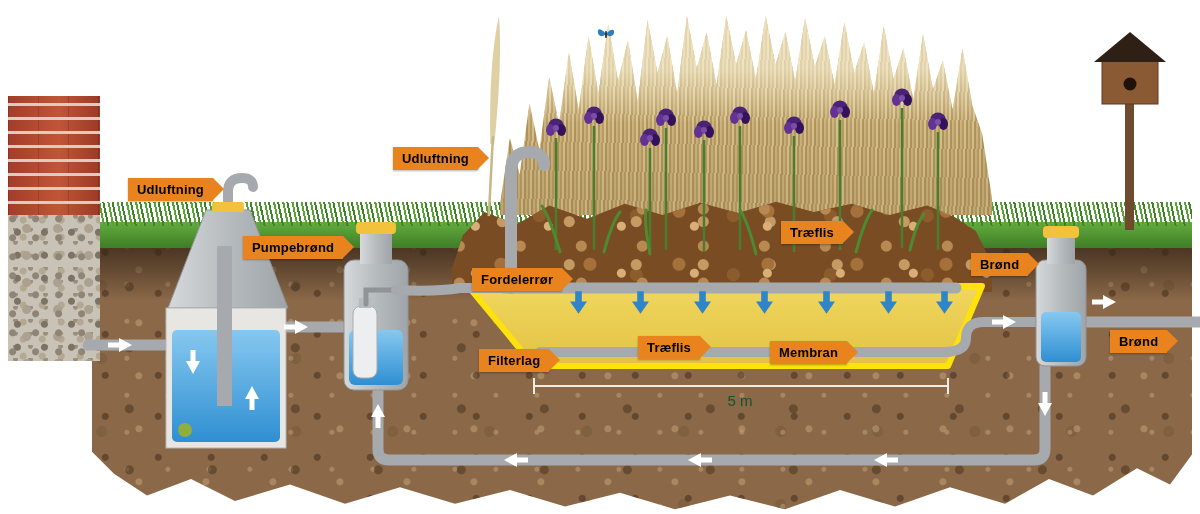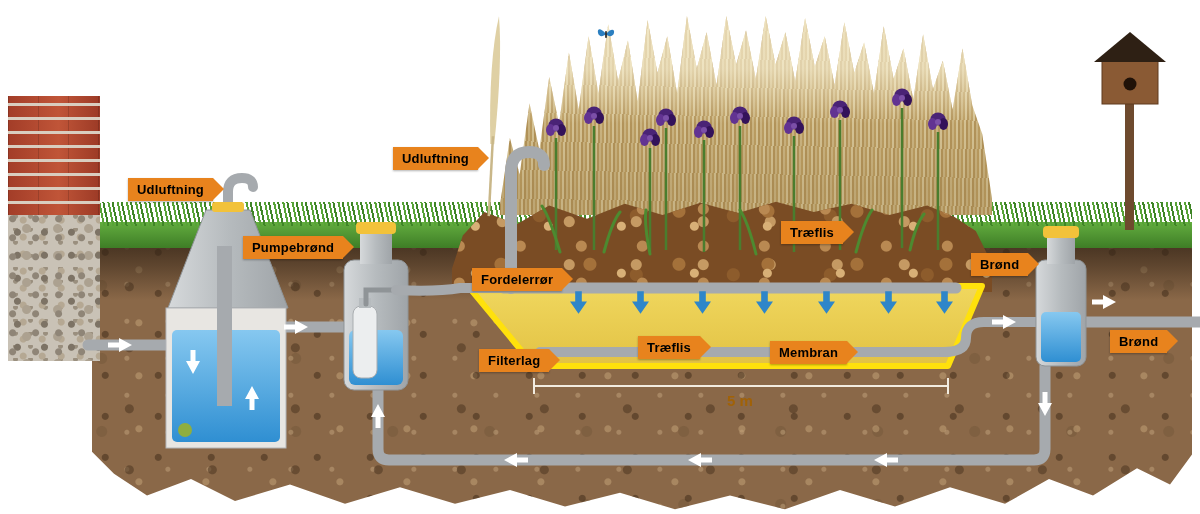--- a/index.html
+++ b/index.html
@@ -55,21 +55,21 @@
       radial-gradient(circle at 75% 55%, #c59a63 0 5px, transparent 6px),
       radial-gradient(circle at 90% 30%, #8d5c2c 0 6px, transparent 7px);
     background-size:61px 37px,73px 47px,89px 53px,67px 43px,97px 59px;
     clip-path:polygon(0% 75%,2% 40%,6% 15%,12% 28%,18% 8%,25% 22%,32% 6%,39% 18%,46% 5%,53% 16%,60% 4%,67% 15%,74% 6%,81% 18%,88% 8%,93% 20%,97% 35%,100% 70%,100% 100%,0% 100%);}
   
   .tag{position:absolute;z-index:40;background:#E8831D;color:#000000;font-size:13px;font-weight:bold;
        line-height:23px;height:23px;padding:0 9px;white-space:nowrap;letter-spacing:.2px;
        box-shadow:0 1px 2px rgba(0,0,0,.3);}
   .tag::after{content:"";position:absolute;right:-11px;top:0;width:0;height:0;
        border-top:11.5px solid transparent;border-bottom:11.5px solid transparent;border-left:11px solid #E8831D;}
-  .dim-label{position:absolute;z-index:30;color:#a16207;font-size:15px;font-weight:bold;}
+  .dim-label{position:absolute;z-index:30;color:#14532d;font-size:15px;font-weight:normal;}
   .svg-layer{position:absolute;left:0;top:0;z-index:5;}
 </style>
 </head>
 <body>
 
 <div class="scene">
 
   <div class="soil"></div>
   <div class="grass-base"></div>
   <div class="grass-blades"></div>

